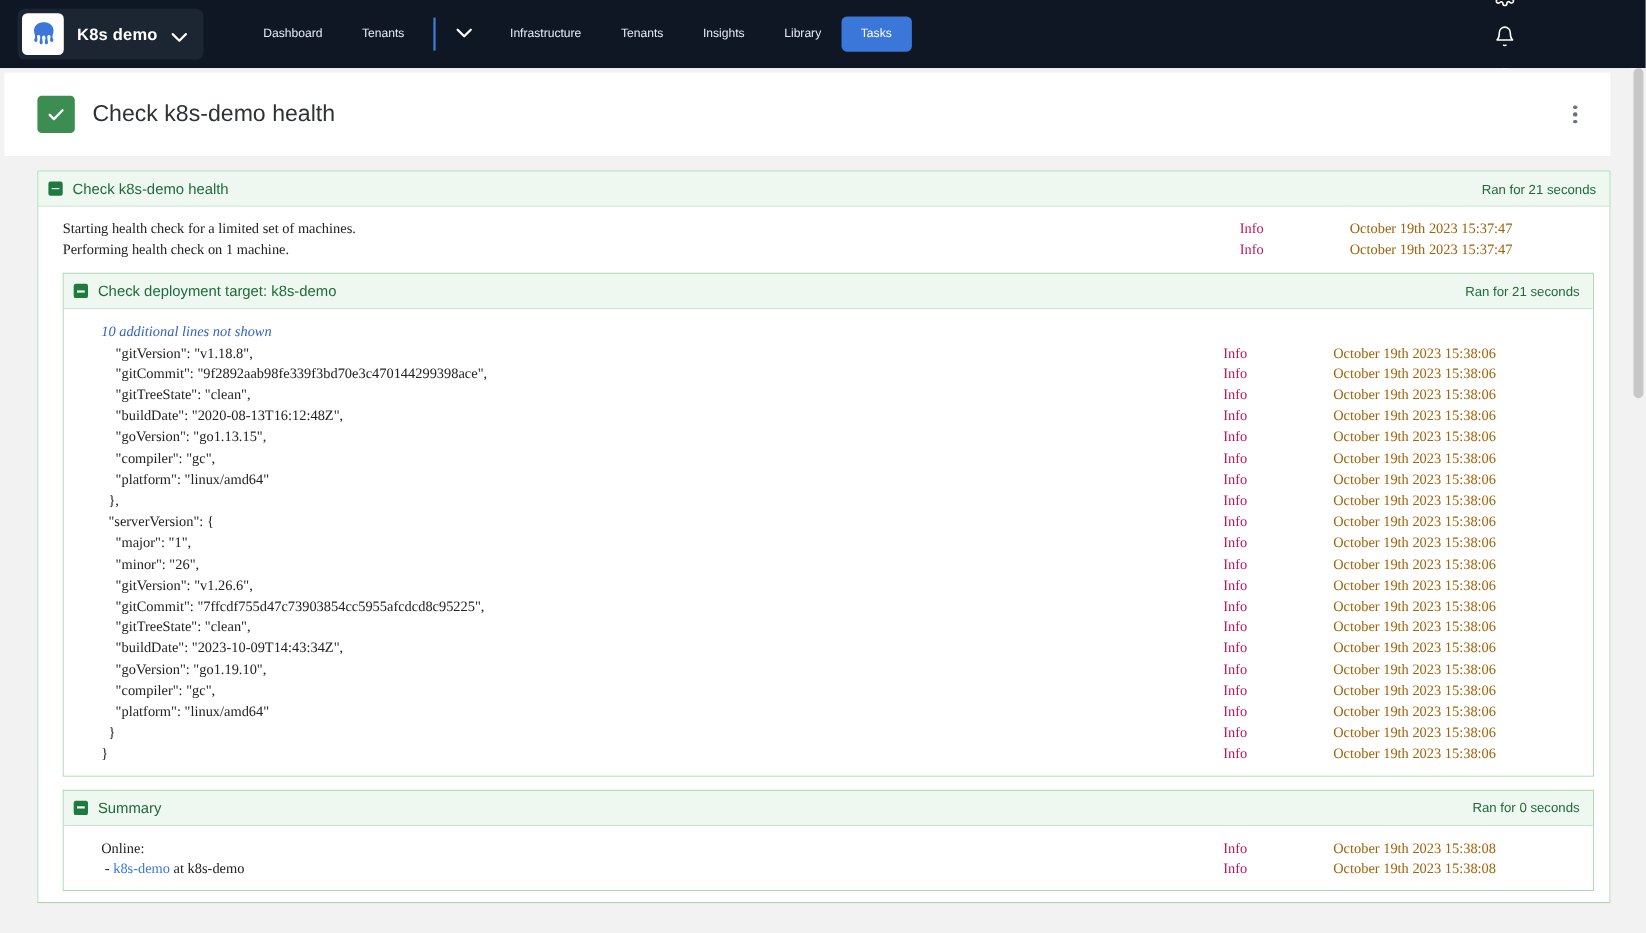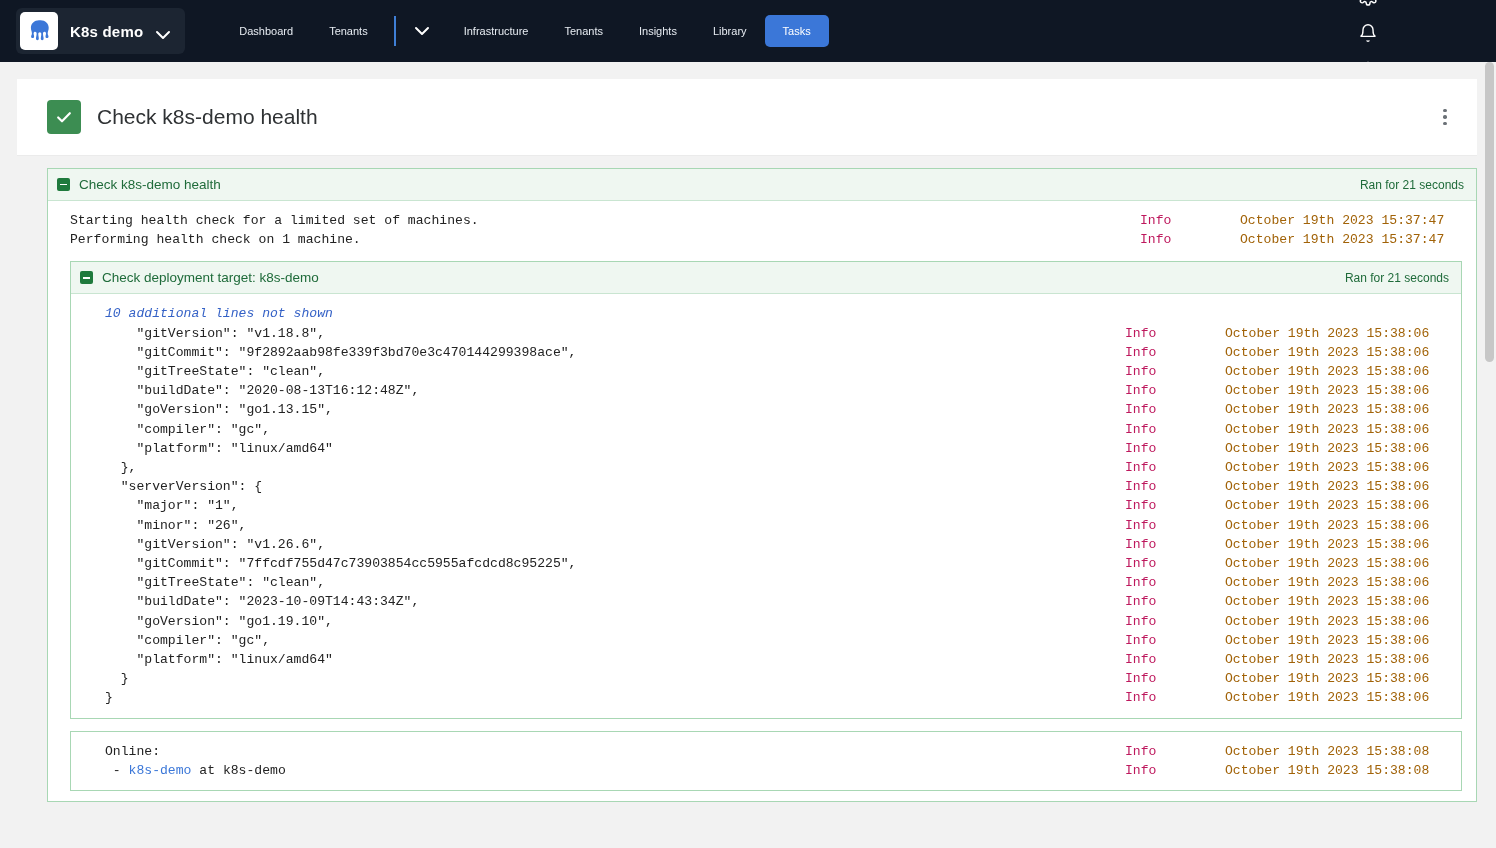--- a/index.html
+++ b/index.html
@@ -120,21 +120,21 @@
     background: #ffffff;
     display: flex; align-items: center; justify-content: center;
     margin-left: 10px;
   }
 
   
   .page {
     width: 1496px;
     height: 638px;
     box-sizing: border-box;
-    padding: 17px;
+    padding: 4px;
     background: #f2f2f2;
     position: relative;
   }
   .content-col {
     width: 1478px;
     margin: 0;
     background: transparent;
   }
   .title-card {
     background: #ffffff;
@@ -221,21 +221,21 @@
     color: #1f6b3a;
   }
   .panel-body {
     padding: 10px 0 10px 0;
     background: #ffffff;
   }
 
   .log-line {
     display: flex;
     align-items: baseline;
-    font-family: Liberation Mono, monospace;
+    font-family: Liberation Serif, serif;
     font-size: 13.1px;
     line-height: 19.2px;
     color: #222222;
     white-space: pre;
   }
   .log-msg {
     flex: 1 1 auto;
     padding-left: 22px;
     white-space: pre;
     overflow: hidden;
@@ -433,20 +433,25 @@
                   <div class="log-line"><div class="log-msg">    "goVersion": "go1.19.10",</div><div class="log-cat">Info</div><div class="log-time">October 19th 2023 15:38:06</div></div>
                   <div class="log-line"><div class="log-msg">    "compiler": "gc",</div><div class="log-cat">Info</div><div class="log-time">October 19th 2023 15:38:06</div></div>
                   <div class="log-line"><div class="log-msg">    "platform": "linux/amd64"</div><div class="log-cat">Info</div><div class="log-time">October 19th 2023 15:38:06</div></div>
                   <div class="log-line"><div class="log-msg">  }</div><div class="log-cat">Info</div><div class="log-time">October 19th 2023 15:38:06</div></div>
                   <div class="log-line"><div class="log-msg">}</div><div class="log-cat">Info</div><div class="log-time">October 19th 2023 15:38:06</div></div>
                 </div>
             </div>
           </div>
 
           <div class="panel nest-1">
+            <div class="panel-head">
+              <div class="collapse-ico"></div>
+              <div class="panel-title">Summary</div>
+              <div class="panel-dur">Ran for 0 seconds</div>
+            </div>
             <div class="panel-body nest-body-1">
 
               <div class="log-line">
                 <div class="log-msg">Online:</div>
                 <div class="log-cat">Info</div>
                 <div class="log-time">October 19th 2023 15:38:08</div>
               </div>
 
               <div class="log-line">
                 <div class="log-msg"><span> - </span><span class="lnk">k8s-demo</span><span> at k8s-demo</span></div>

